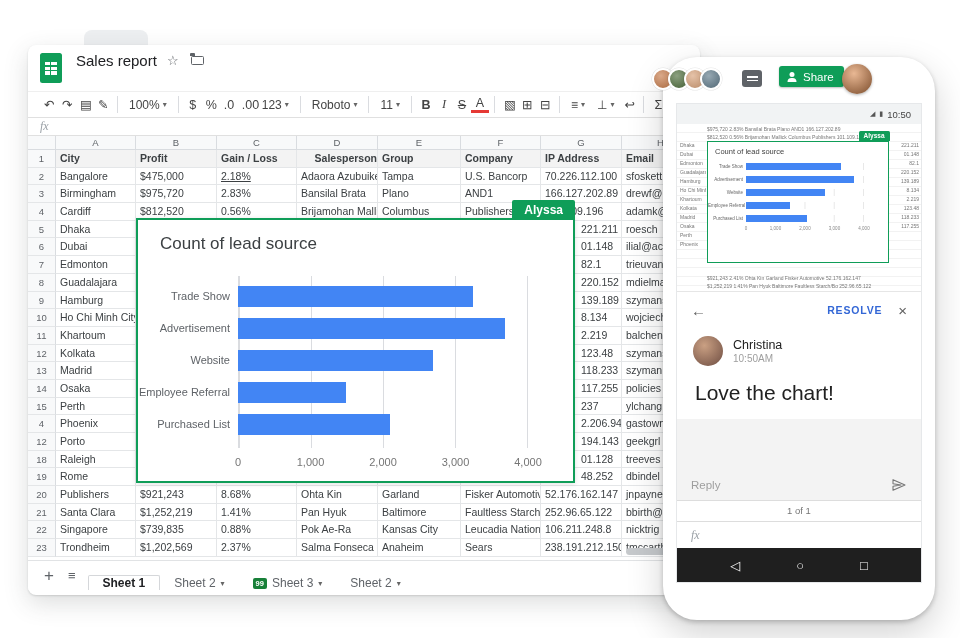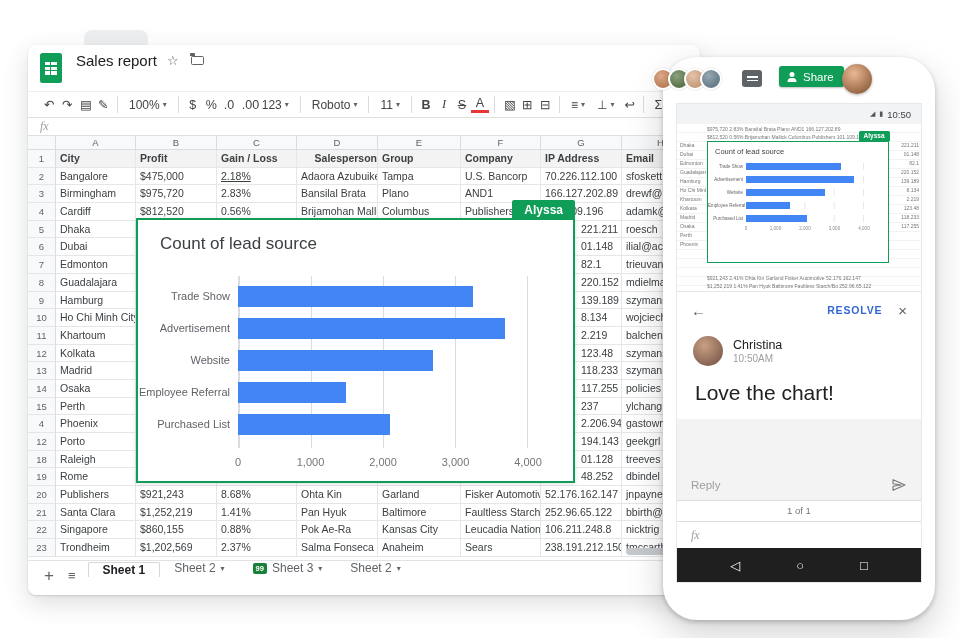--- a/index.html
+++ b/index.html
@@ -78,21 +78,21 @@
   .cbar { position:absolute; left:0; top:0; height:100%; }
   .chart-axis { position:absolute; left:100px; top:236px; width:290px; height:14px; }
   .atick { position:absolute; transform:translateX(-50%); font-size:11px; color:#757575; top:0; }
 
   .hscroll { position:absolute; top:503px; left:598px; width:62px; height:7px; background:#c6c9cc; border-radius:4px; }
 
   .sheetbar { position:absolute; left:0; right:0; top:515px; height:30px; background:#fff;
     border-top:1px solid #e1e3e5; display:flex; align-items:center; }
   .add { font-size:17px; color:#5f6368; padding:0 10px 0 16px; }
   .allsheets { font-size:13px; color:#5f6368; padding:0 12px 0 4px; }
-  .tabs { display:flex; height:100%; align-items:flex-start; }
+  .tabs { display:flex; height:100%; align-items:flex-end; }
   .stab { display:inline-flex; align-items:center; gap:5px; padding:0 14px; font-size:12px; color:#5f6368; }
   .stab.active { background:#fff; color:#202124; font-weight:700; border:1px solid #d5d7da; border-bottom:none;
     border-radius:2px 2px 0 0; margin-top:1px; }
   .badge { background:#188038; color:#fff; font-size:7.5px; font-weight:700; padding:1px 3px; border-radius:2px; }
 
   
   .phone { position:absolute; left:663px; top:57px; width:272px; height:563px; background:#fff;
     border-radius:34px; z-index:20;
     box-shadow:0 2px 5px rgba(0,0,0,.22), 0 14px 36px rgba(0,0,0,.18); }
   .speaker { position:absolute; top:14px; left:50%; transform:translateX(-50%); width:10px; height:10px;
@@ -489,21 +489,21 @@
           <span class="gcell" style="width: 80px;">1.41%</span>
           <span class="gcell" style="width: 81px;">Pan Hyuk</span>
           <span class="gcell" style="width: 83px;">Baltimore</span>
           <span class="gcell" style="width: 80px;">Faultless Starch/Bo</span>
           <span class="gcell" style="width: 81px;">252.96.65.122</span>
           <span class="gcell" style="width: 78px;">bbirth@</span>
         </div>
         <div class="grow">
           <span class="rnum" style="width: 28px;">22</span>
           <span class="gcell" style="width: 80px;">Singapore</span>
-          <span class="gcell" style="width: 81px;">$860,155</span>
+          <span class="gcell" style="width: 81px;">$739,835</span>
           <span class="gcell" style="width: 80px;">0.88%</span>
           <span class="gcell" style="width: 81px;">Pok Ae-Ra</span>
           <span class="gcell" style="width: 83px;">Kansas City</span>
           <span class="gcell" style="width: 80px;">Leucadia National</span>
           <span class="gcell" style="width: 81px;">106.211.248.8</span>
           <span class="gcell" style="width: 78px;">nicktrig</span>
         </div>
         <div class="grow">
           <span class="rnum" style="width: 28px;">23</span>
           <span class="gcell" style="width: 80px;">Trondheim</span>

